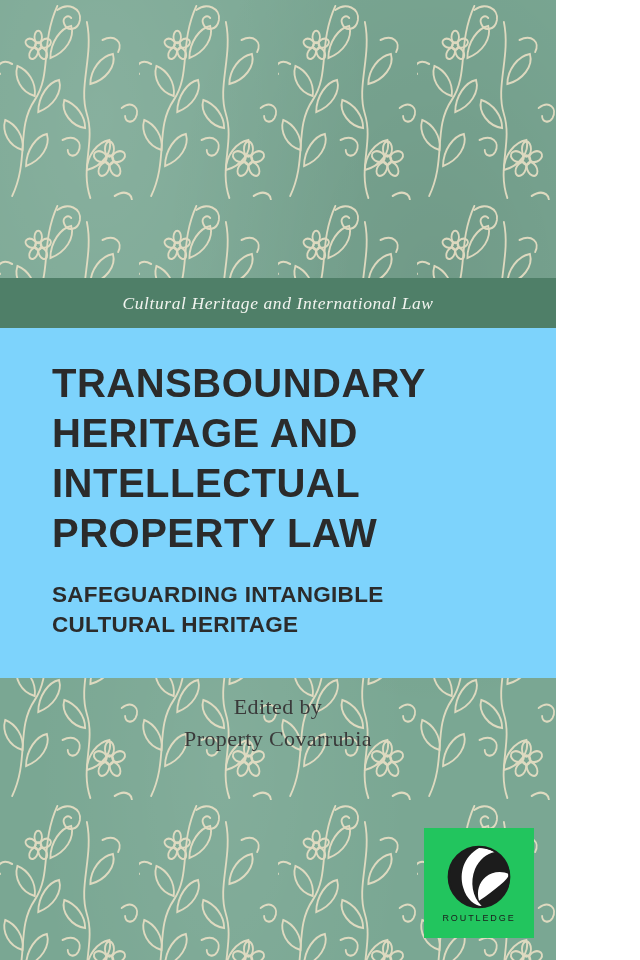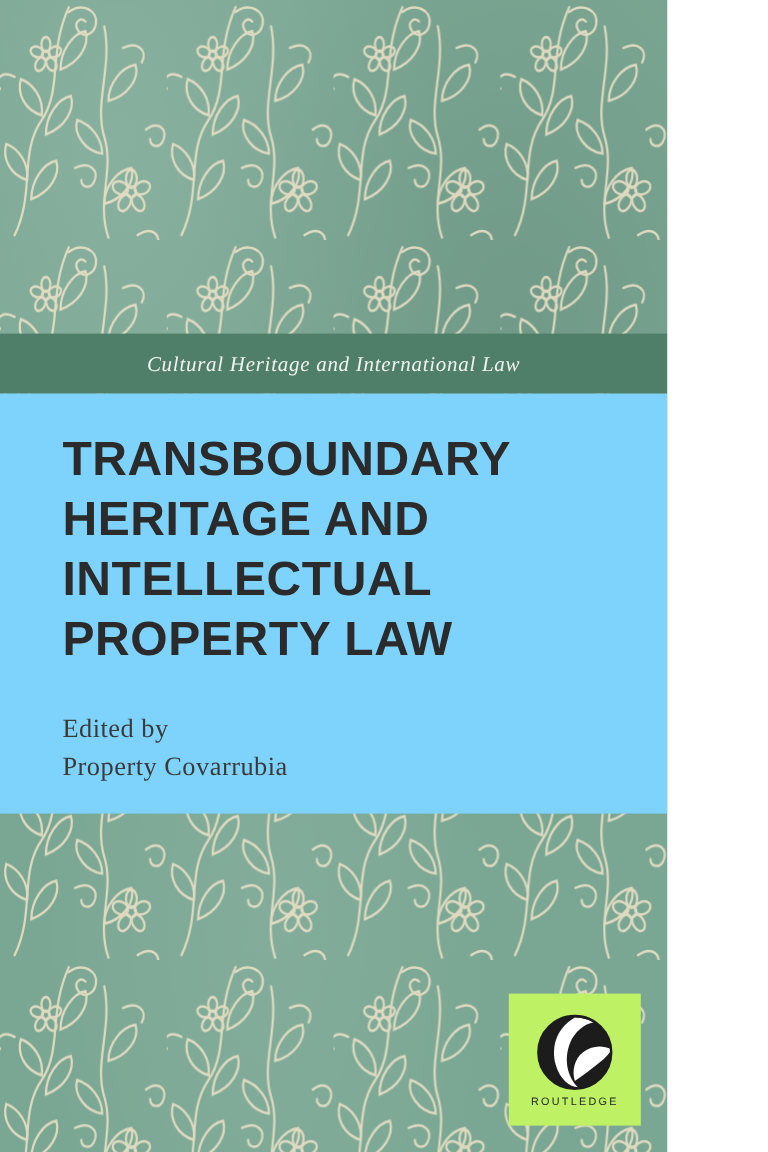--- a/index.html
+++ b/index.html
@@ -81,22 +81,22 @@
     color: #2b2b2b;
     font-family: "Liberation Sans", sans-serif;
     font-weight: bold;
     font-size: 22.5px;
     line-height: 30px;
     letter-spacing: 0.3px;
     margin: 22px 0 0 0;
     text-transform: uppercase;
   }
   .editor-block {
-    margin-top: 34px;
-    text-align: left;
+    margin-top: 52px;
+    text-align: center;
   }
   .edited-by {
     color: #3a3a3a;
     font-family: "Liberation Serif", serif;
     font-size: 22px;
     line-height: 30px;
     letter-spacing: 0.4px;
   }
   .editor-name {
     color: #3a3a3a;
@@ -107,21 +107,21 @@
     margin-top: 2px;
   }
 
   
   .logo-box {
     position: absolute;
     right: 22px;
     bottom: 22px;
     width: 110px;
     height: 110px;
-    background: #bef264;
+    background: #22c55e;
     display: flex;
     flex-direction: column;
     align-items: center;
     justify-content: center;
     margin-left: 28px;
   }
   .logo-mark {
     width: 66px;
     height: 66px;
     display: block;
@@ -188,20 +188,21 @@
       <rect x="0" y="0" width="640" height="960" fill="url(#vine)"></rect>
     </svg>
   </div>
 
   <div class="series-band">
     <span class="series-text">Cultural Heritage and International Law</span>
   </div>
 
   <div class="title-panel">
     <h1 class="book-title">Transboundary Heritage and Intellectual Property Law</h1>
+    <h2 class="book-subtitle">Safeguarding Intangible Cultural Heritage</h2>
     <div class="editor-block">
       <div class="edited-by">Edited by</div>
       <div class="editor-name">Property Covarrubia</div>
     </div>
   </div>
 
   <div class="logo-box">
     <svg class="logo-mark" viewBox="0 0 100 100" xmlns="http://www.w3.org/2000/svg">
       <circle cx="50" cy="50" r="46" fill="#1c1c1c"></circle>
       <path d="M50 6 C 26 20, 20 44, 26 66 C 31 84, 44 94, 54 94 C 40 80, 36 58, 44 38 C 50 24, 62 14, 74 12 C 66 8, 58 6, 50 6 Z" fill="#ffffff"></path>

